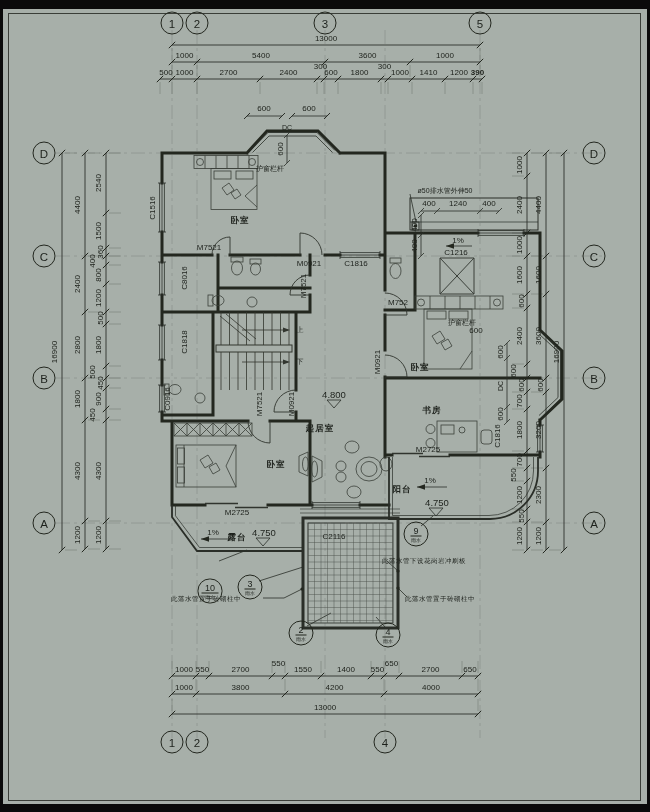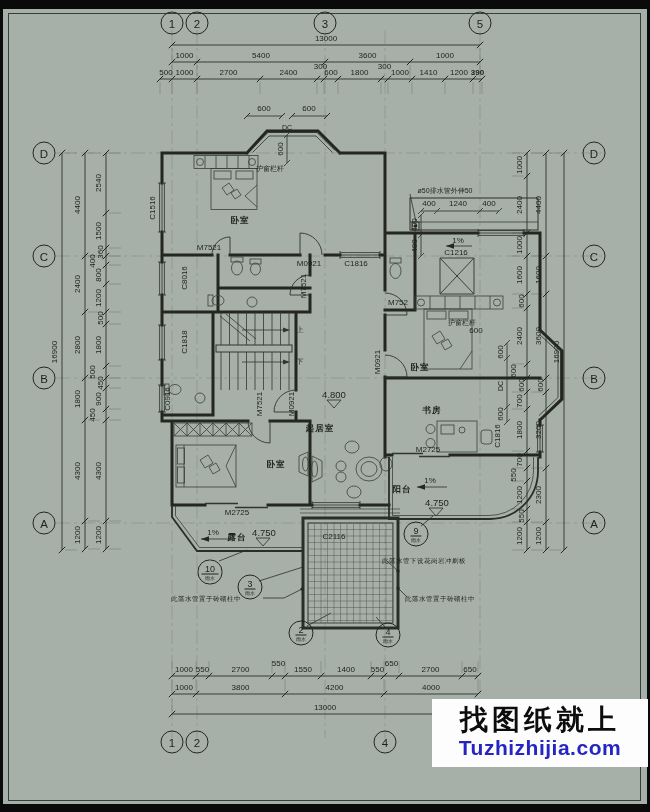--- a/index.html
+++ b/index.html
@@ -581,21 +581,21 @@
       <div class="ax" style="left: 44px; top: 153px;">D</div>
       <div class="ax" style="left: 44px; top: 256px;">C</div>
       <div class="ax" style="left: 44px; top: 378px;">B</div>
       <div class="ax" style="left: 44px; top: 523px;">A</div>
       <div class="ax" style="left: 594px; top: 153px;">D</div>
       <div class="ax" style="left: 594px; top: 256px;">C</div>
       <div class="ax" style="left: 594px; top: 378px;">B</div>
       <div class="ax" style="left: 594px; top: 523px;">A</div>
     </div>
   <div id="dblayer">
-      <div class="db" style="left: 210px; top: 572px; border-radius: 12px;">
+      <div class="db" style="left: 210px; top: 591px; border-radius: 12px;">
         <span class="n">10</span>
         <span class="s">雨水</span>
       </div>
       <div class="db" style="left: 250px; top: 587px;">
         <span class="n">3</span>
         <span class="s">雨水</span>
       </div>
       <div class="db" style="left: 301px; top: 633px;">
         <span class="n">2</span>
         <span class="s">雨水</span>
@@ -603,18 +603,14 @@
       <div class="db" style="left: 388px; top: 635px;">
         <span class="n">4</span>
         <span class="s">雨水</span>
       </div>
       <div class="db" style="left: 416px; top: 534px;">
         <span class="n">9</span>
         <span class="s">雨水</span>
       </div>
     </div>
 
-  <div class="wm">
-    <span class="l1">找图纸就上</span>
-    <span class="l2">Tuzhizhijia.com</span>
-  </div>
 
 </div>
 
 </body></html>

